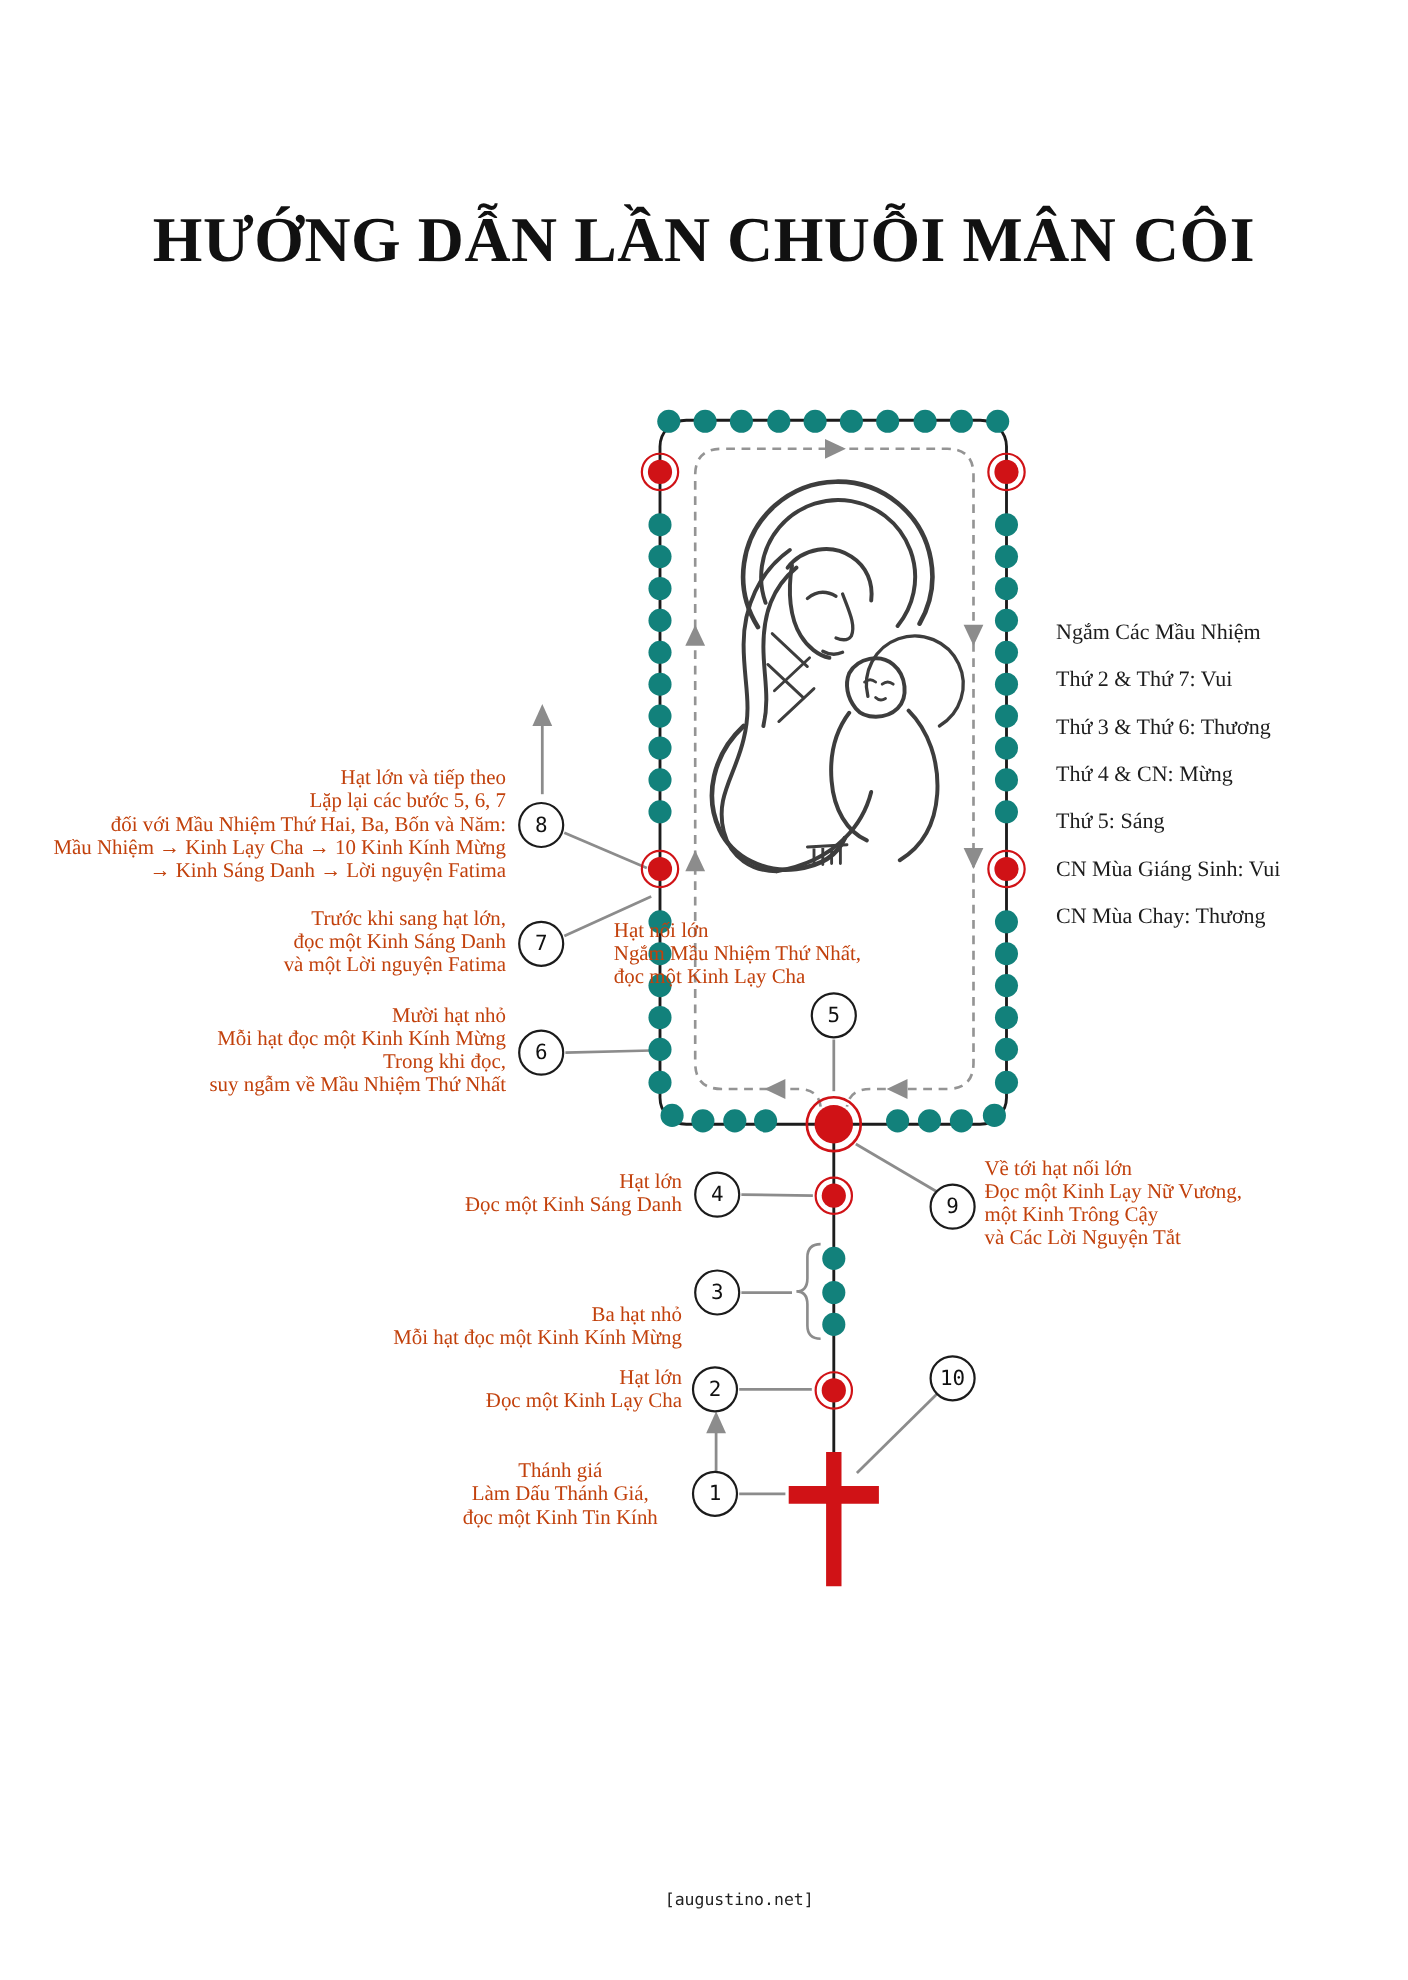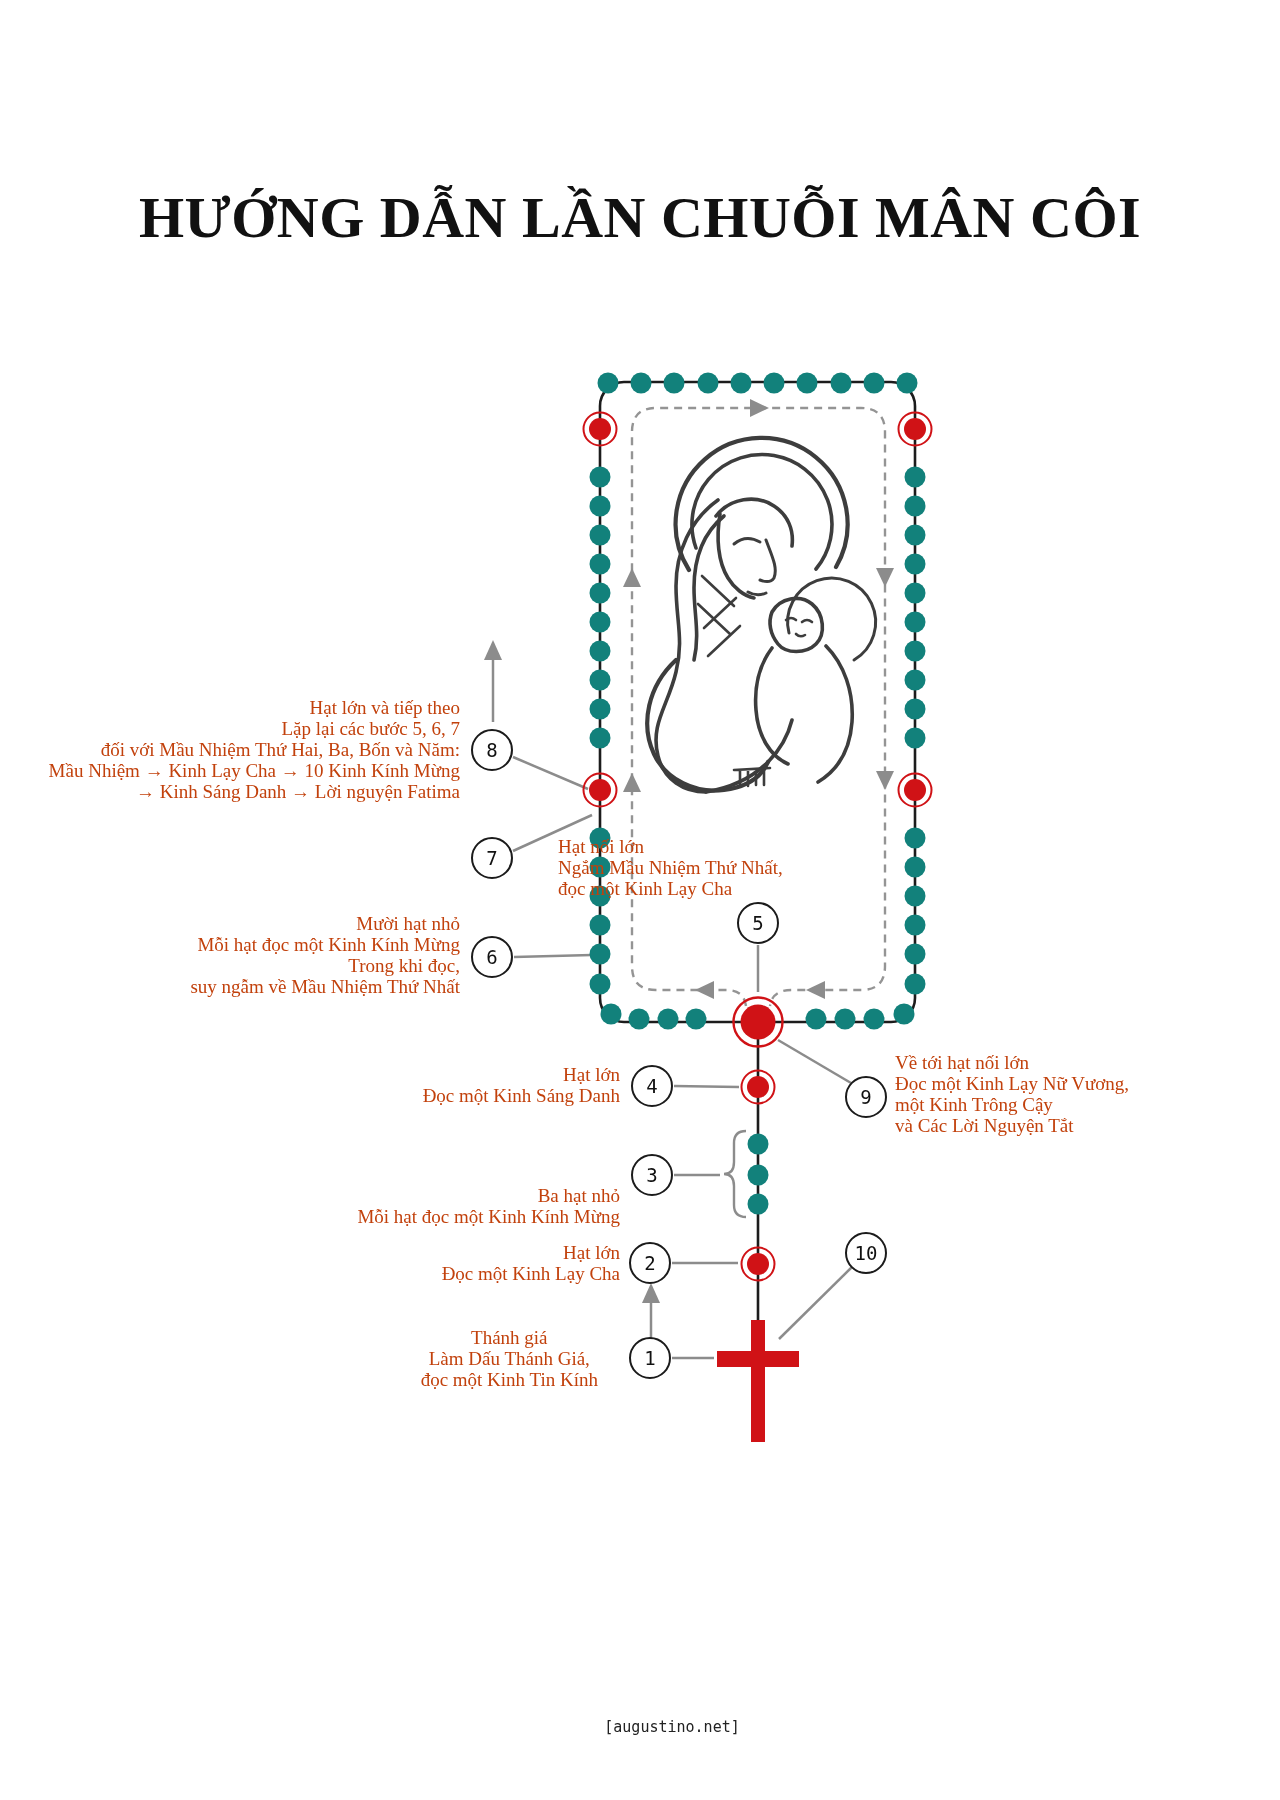--- a/index.html
+++ b/index.html
@@ -153,27 +153,41 @@
         <circle cx="758" cy="1087" r="16.5" fill="none" stroke="#d01216" stroke-width="2"></circle>
         <circle cx="758" cy="1264" r="11" fill="#d01216"></circle>
         <circle cx="758" cy="1264" r="16.5" fill="none" stroke="#d01216" stroke-width="2"></circle>
         <circle cx="758" cy="1022" r="17.5" fill="#d01216"></circle>
         <circle cx="758" cy="1022" r="24.5" fill="none" stroke="#d01216" stroke-width="2.4"></circle>
       </g>
 
     <path fill="#d01216" d="M 751 1320 H 765 V 1351 H 799 V 1367 H 765 V 1442 H 751 V 1367 H 717 V 1351 H 751 Z"></path>
   </svg>
 
+  <div class="myst">
+    <div>Ngắm Các Mầu Nhiệm</div>
+    <div>Thứ 2 &amp; Thứ 7: Vui</div>
+    <div>Thứ 3 &amp; Thứ 6: Thương</div>
+    <div>Thứ 4 &amp; CN: Mừng</div>
+    <div>Thứ 5: Sáng</div>
+    <div>CN Mùa Giáng Sinh: Vui</div>
+    <div>CN Mùa Chay: Thương</div>
+  </div>
 
   <div class="note r" style="right:820px;top:697px;">
     <div>Hạt lớn và tiếp theo</div>
     <div>Lặp lại các bước 5, 6, 7</div>
     <div>đối với Mầu Nhiệm Thứ Hai, Ba, Bốn và Năm:</div>
     <div>Mầu Nhiệm → Kinh Lạy Cha → 10 Kinh Kính Mừng</div>
     <div>→ Kinh Sáng Danh → Lời nguyện Fatima</div>
+  </div>
+  <div class="note r" style="right:820px;top:825px;">
+    <div>Trước khi sang hạt lớn,</div>
+    <div>đọc một Kinh Sáng Danh</div>
+    <div>và một Lời nguyện Fatima</div>
   </div>
   <div class="note r" style="right:820px;top:913px;">
     <div>Mười hạt nhỏ</div>
     <div>Mỗi hạt đọc một Kinh Kính Mừng</div>
     <div>Trong khi đọc,</div>
     <div>suy ngẫm về Mầu Nhiệm Thứ Nhất</div>
   </div>
   <div class="note c" style="left:558px;width:400px;top:836px;">
     <div>Hạt nối lớn</div>
     <div>Ngắm Mầu Nhiệm Thứ Nhất,</div>

